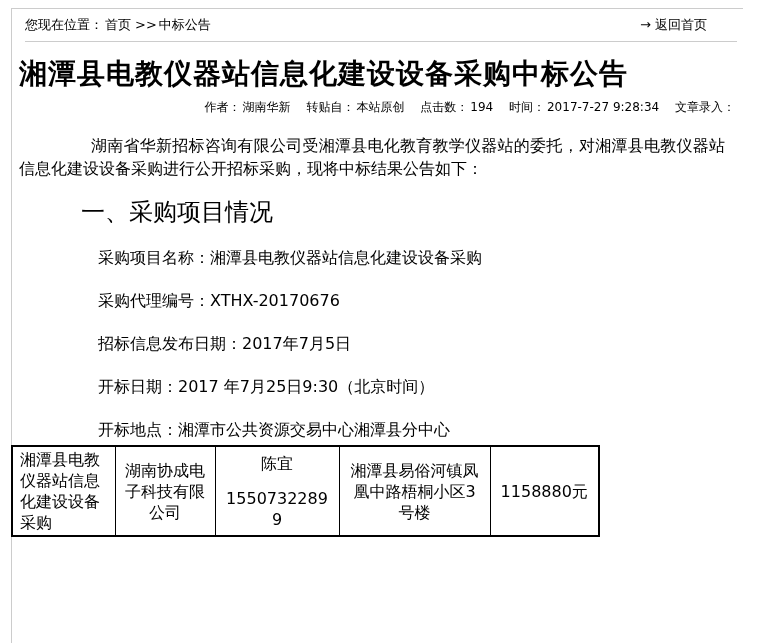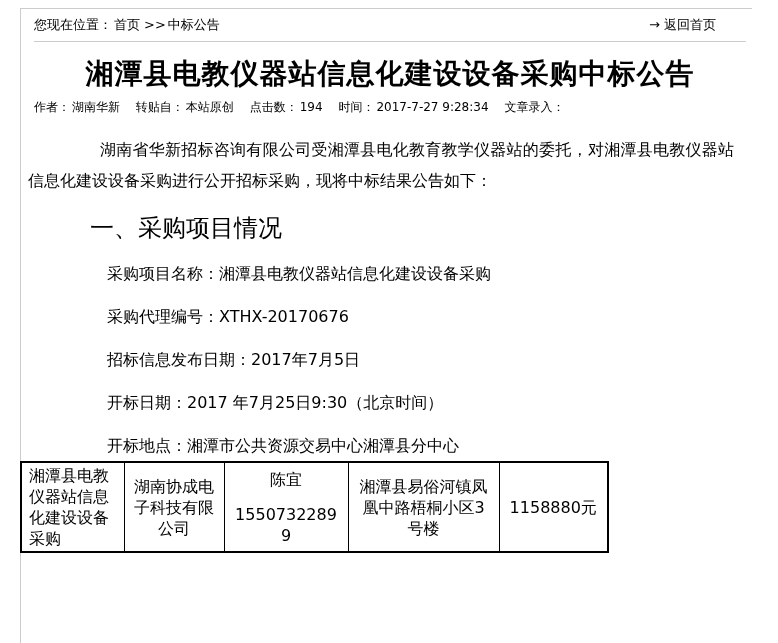--- a/index.html
+++ b/index.html
@@ -2,50 +2,50 @@
 <html><head>
 <meta charset="utf-8">
 <style>
   html,body{margin:0;padding:0;}
   body{
     width:778px;height:643px;background:#ffffff;color:#000000;
     font-family:"DejaVu Sans","Liberation Sans",sans-serif;
     position:relative;overflow:hidden;
   }
   .page-frame{
-    position:absolute;left:20px;top:8px;width:732px;height:635px;
+    position:absolute;left:11px;top:8px;width:732px;height:635px;
     border-left:1px solid #cccccc;border-top:1px solid #cccccc;
     box-sizing:border-box;
   }
   
   .crumb-bar{
     display:flex;justify-content:space-between;align-items:center;
     padding:8px 36px 0 13px;font-size:13px;line-height:16px;
   }
   .crumb-bar a{color:#000;text-decoration:none;cursor:pointer;}
   .crumb-left span{margin-right:2px;}
   .crumb-divider{margin:0 4px;}
   .separator{
     border:0;border-top:1px solid #cccccc;margin:8px 6px 0 13px;
   }
   
   .article{padding:0 0 0 7px;}
   .title{
-    margin:17px 0 0 0;text-align:center;
+    margin:17px 0 0 0;text-align:left;
     font-size:28px;font-weight:bold;letter-spacing:1px;line-height:30px;
   }
   .meta{
-    margin-top:11px;text-align:left;font-size:12px;line-height:14px;
+    margin-top:11px;text-align:right;font-size:12px;line-height:14px;
     white-space:nowrap;
   }
   .meta .pair{margin:0 6px;}
   .meta .lbl{margin-right:2px;}
   .intro{
     margin:20px 0 0 0;width:706px;
-    font-size:16px;line-height:31px;text-indent:72px;
+    font-size:16px;line-height:23px;text-indent:72px;
     text-align:justify;word-break:break-all;
   }
   .sec-heading{
     margin:22px 0 0 62px;font-size:24px;font-weight:normal;line-height:21px;
   }
   .field{
     margin:26px 0 0 79px;font-size:16px;line-height:17px;
   }
   
   .result-table{

